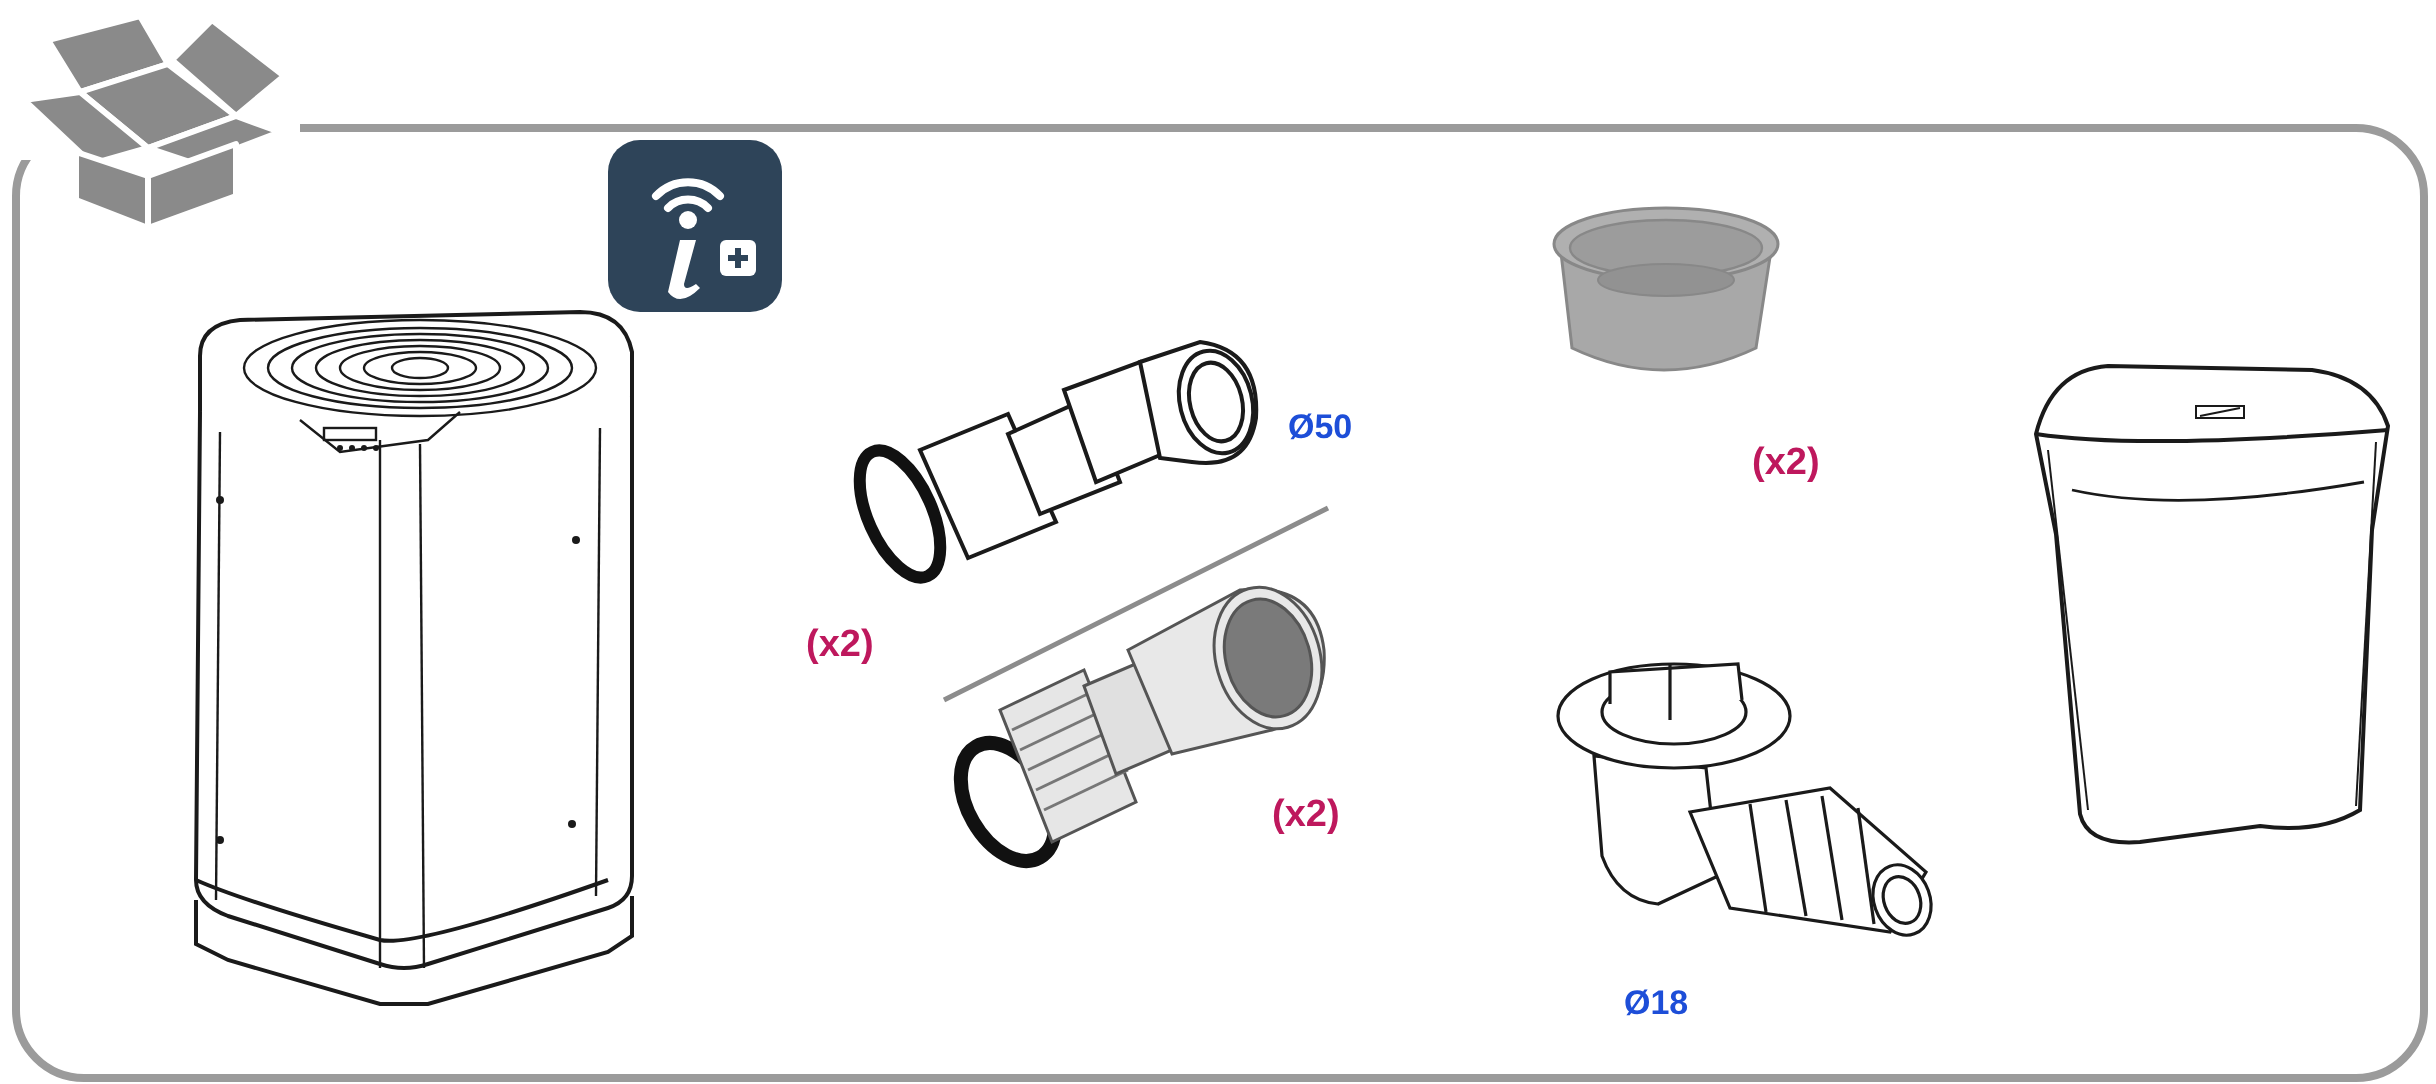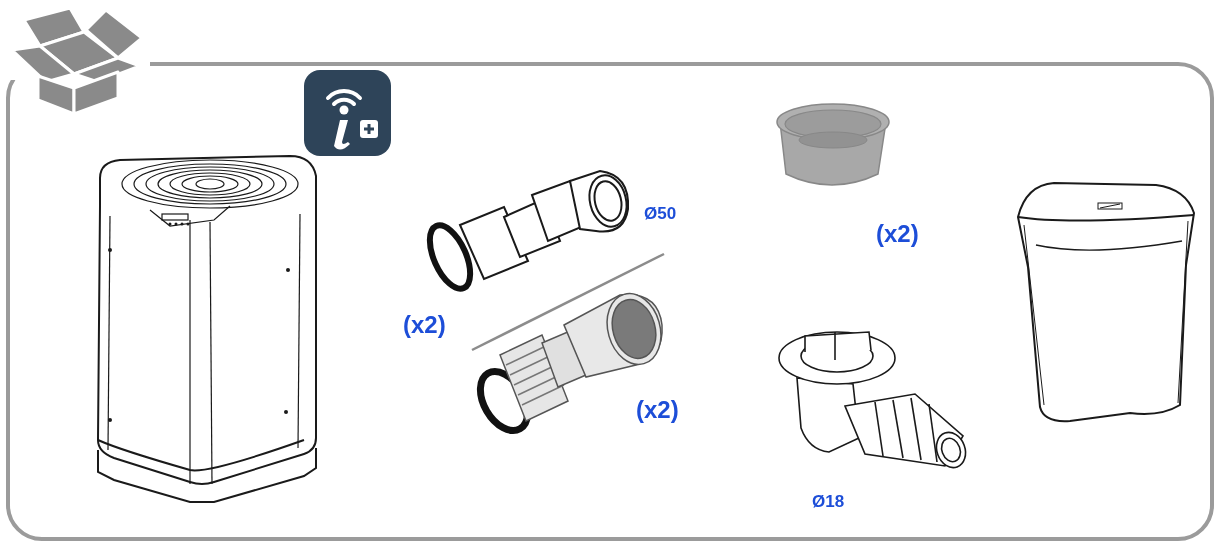--- a/index.html
+++ b/index.html
@@ -4,21 +4,21 @@
 <style>
   html, body { margin: 0; padding: 0; background: #ffffff; }
   body { width: 1218px; height: 542px; position: relative; overflow: hidden;
          font-family: "Liberation Sans", sans-serif; }
   .abs { position: absolute; }
   .frame { position: absolute; left: 6px; top: 62px; width: 1200px; height: 471px;
            border: 4px solid #9b9b9b; border-radius: 36px; box-sizing: content-box; }
   .frame-mask { position: absolute; left: 0; top: 40px; width: 150px; height: 40px; background: #fff; }
   .label { position: absolute; font-weight: bold; white-space: nowrap; line-height: 1; }
   .label.dim { color: #1d4ed8; font-size: 17px; }
-  .label.qty { color: #1d4ed8; font-size: 24px; }
+  .label.qty { color: #be185d; font-size: 19px; }
   svg { position: absolute; overflow: visible; }
 </style>
 </head>
 <body>
 
 <div class="frame"></div>
 <div class="frame-mask"></div>
 
 <svg style="left:6px;top:2px;" width="140" height="112" viewBox="0 0 140 112">
   <g fill="#8a8a8a" stroke="#ffffff" stroke-width="3" stroke-linejoin="round">

